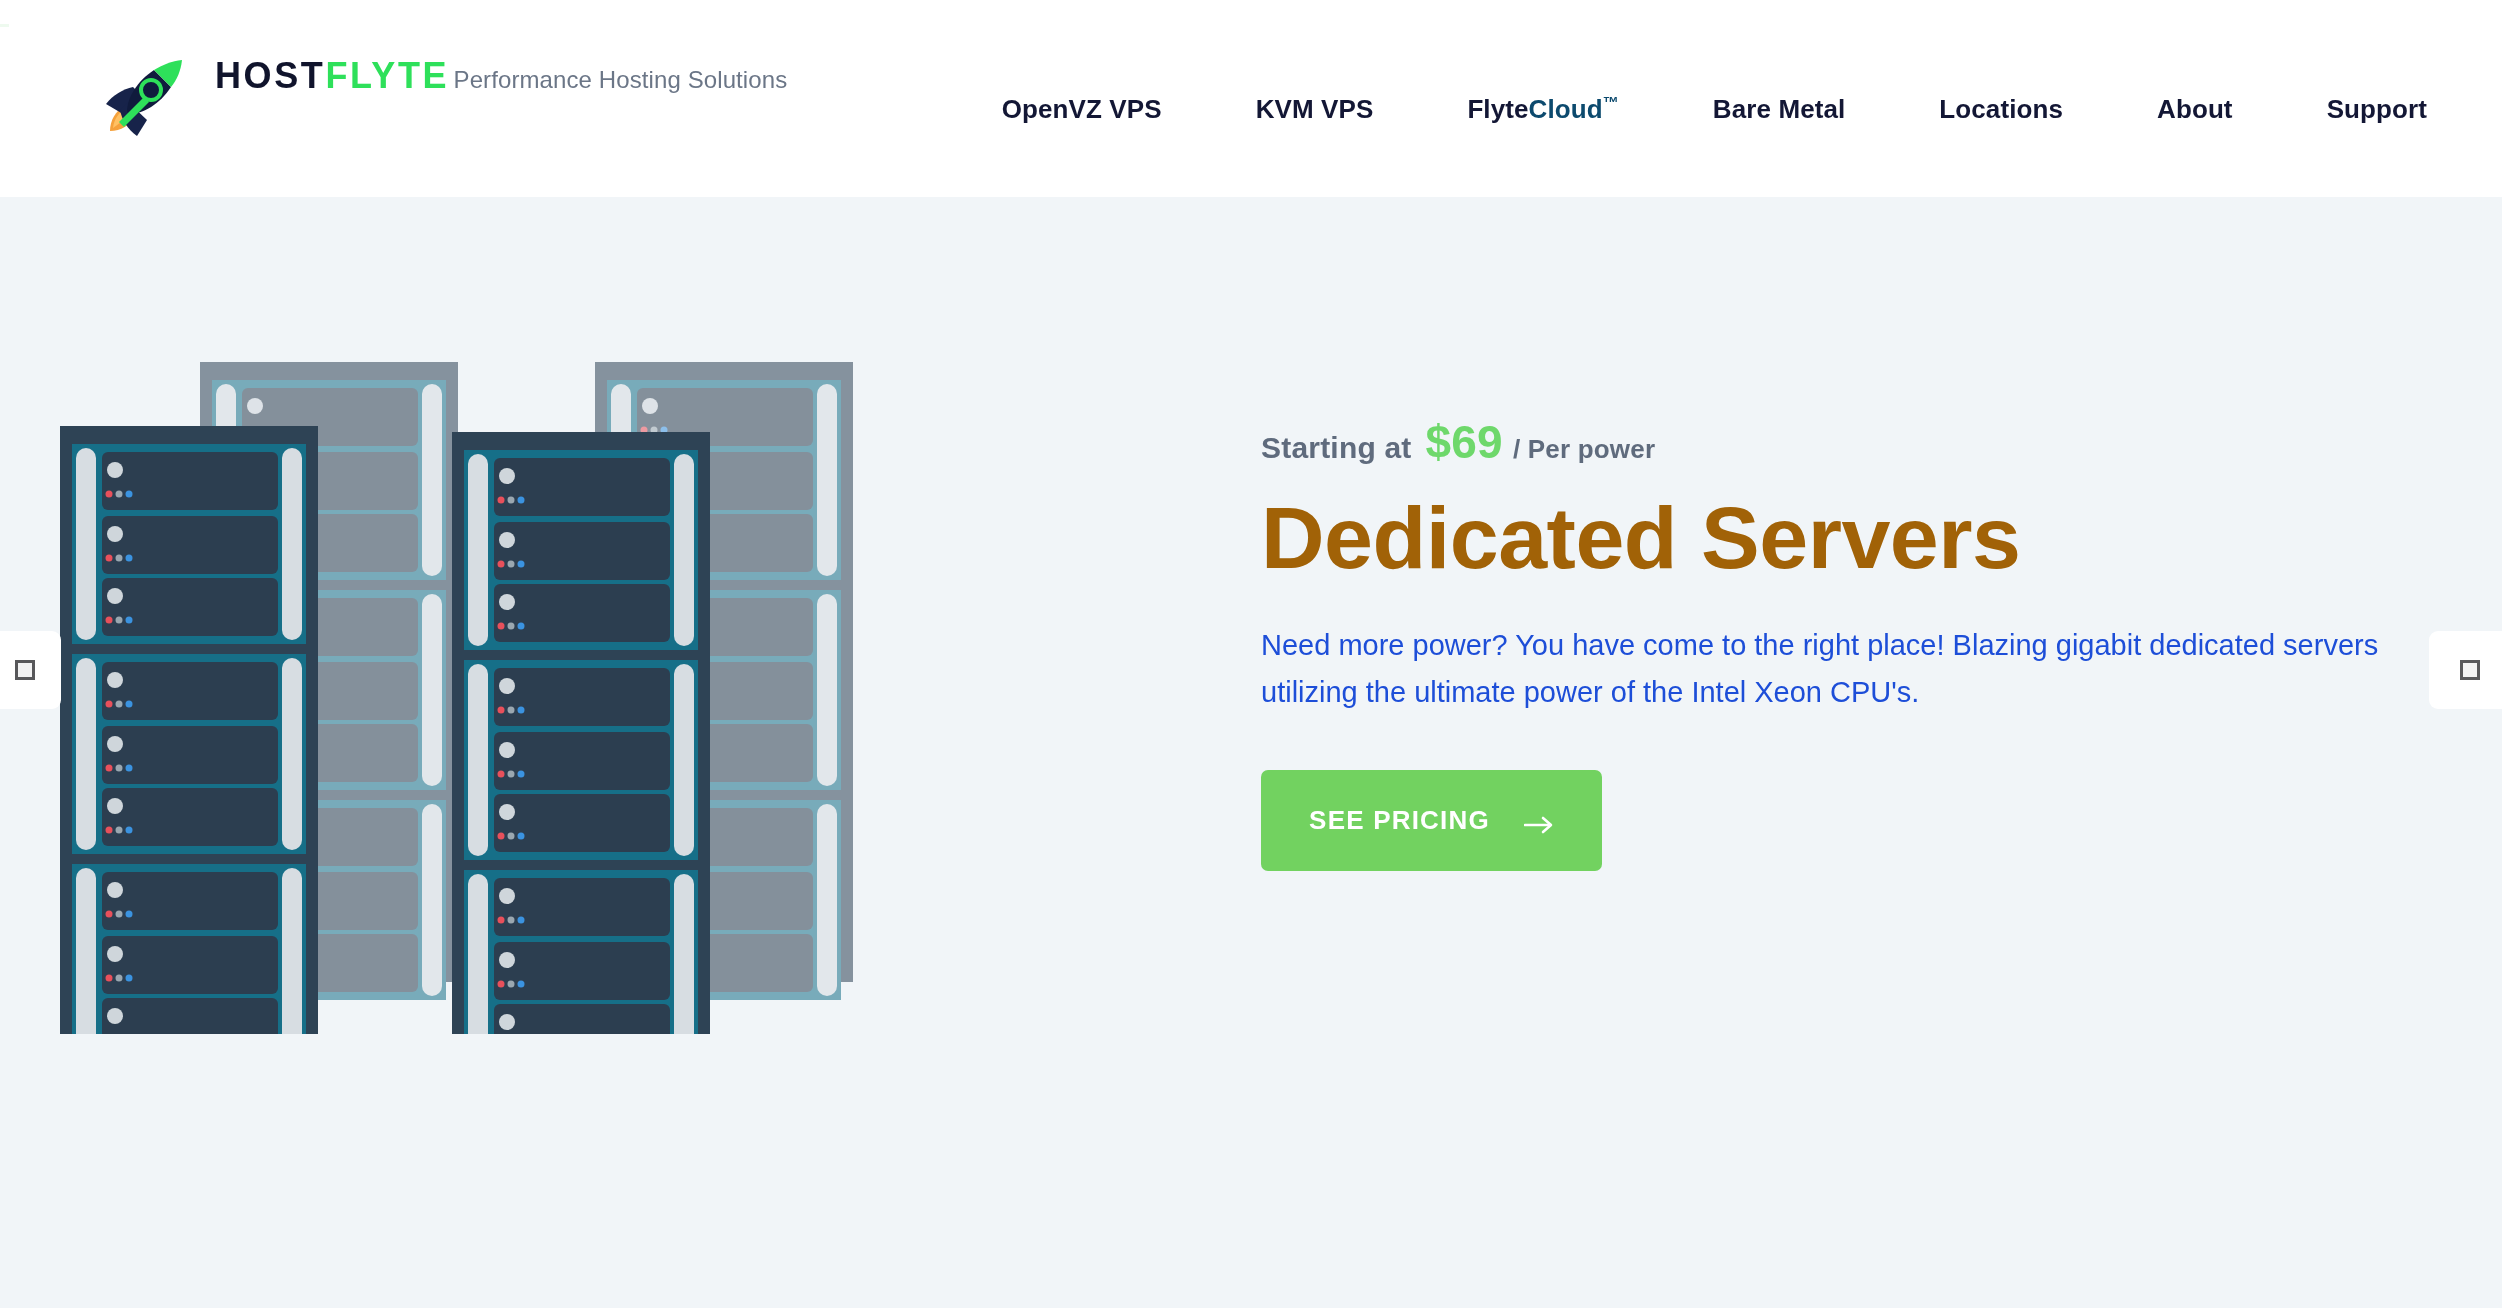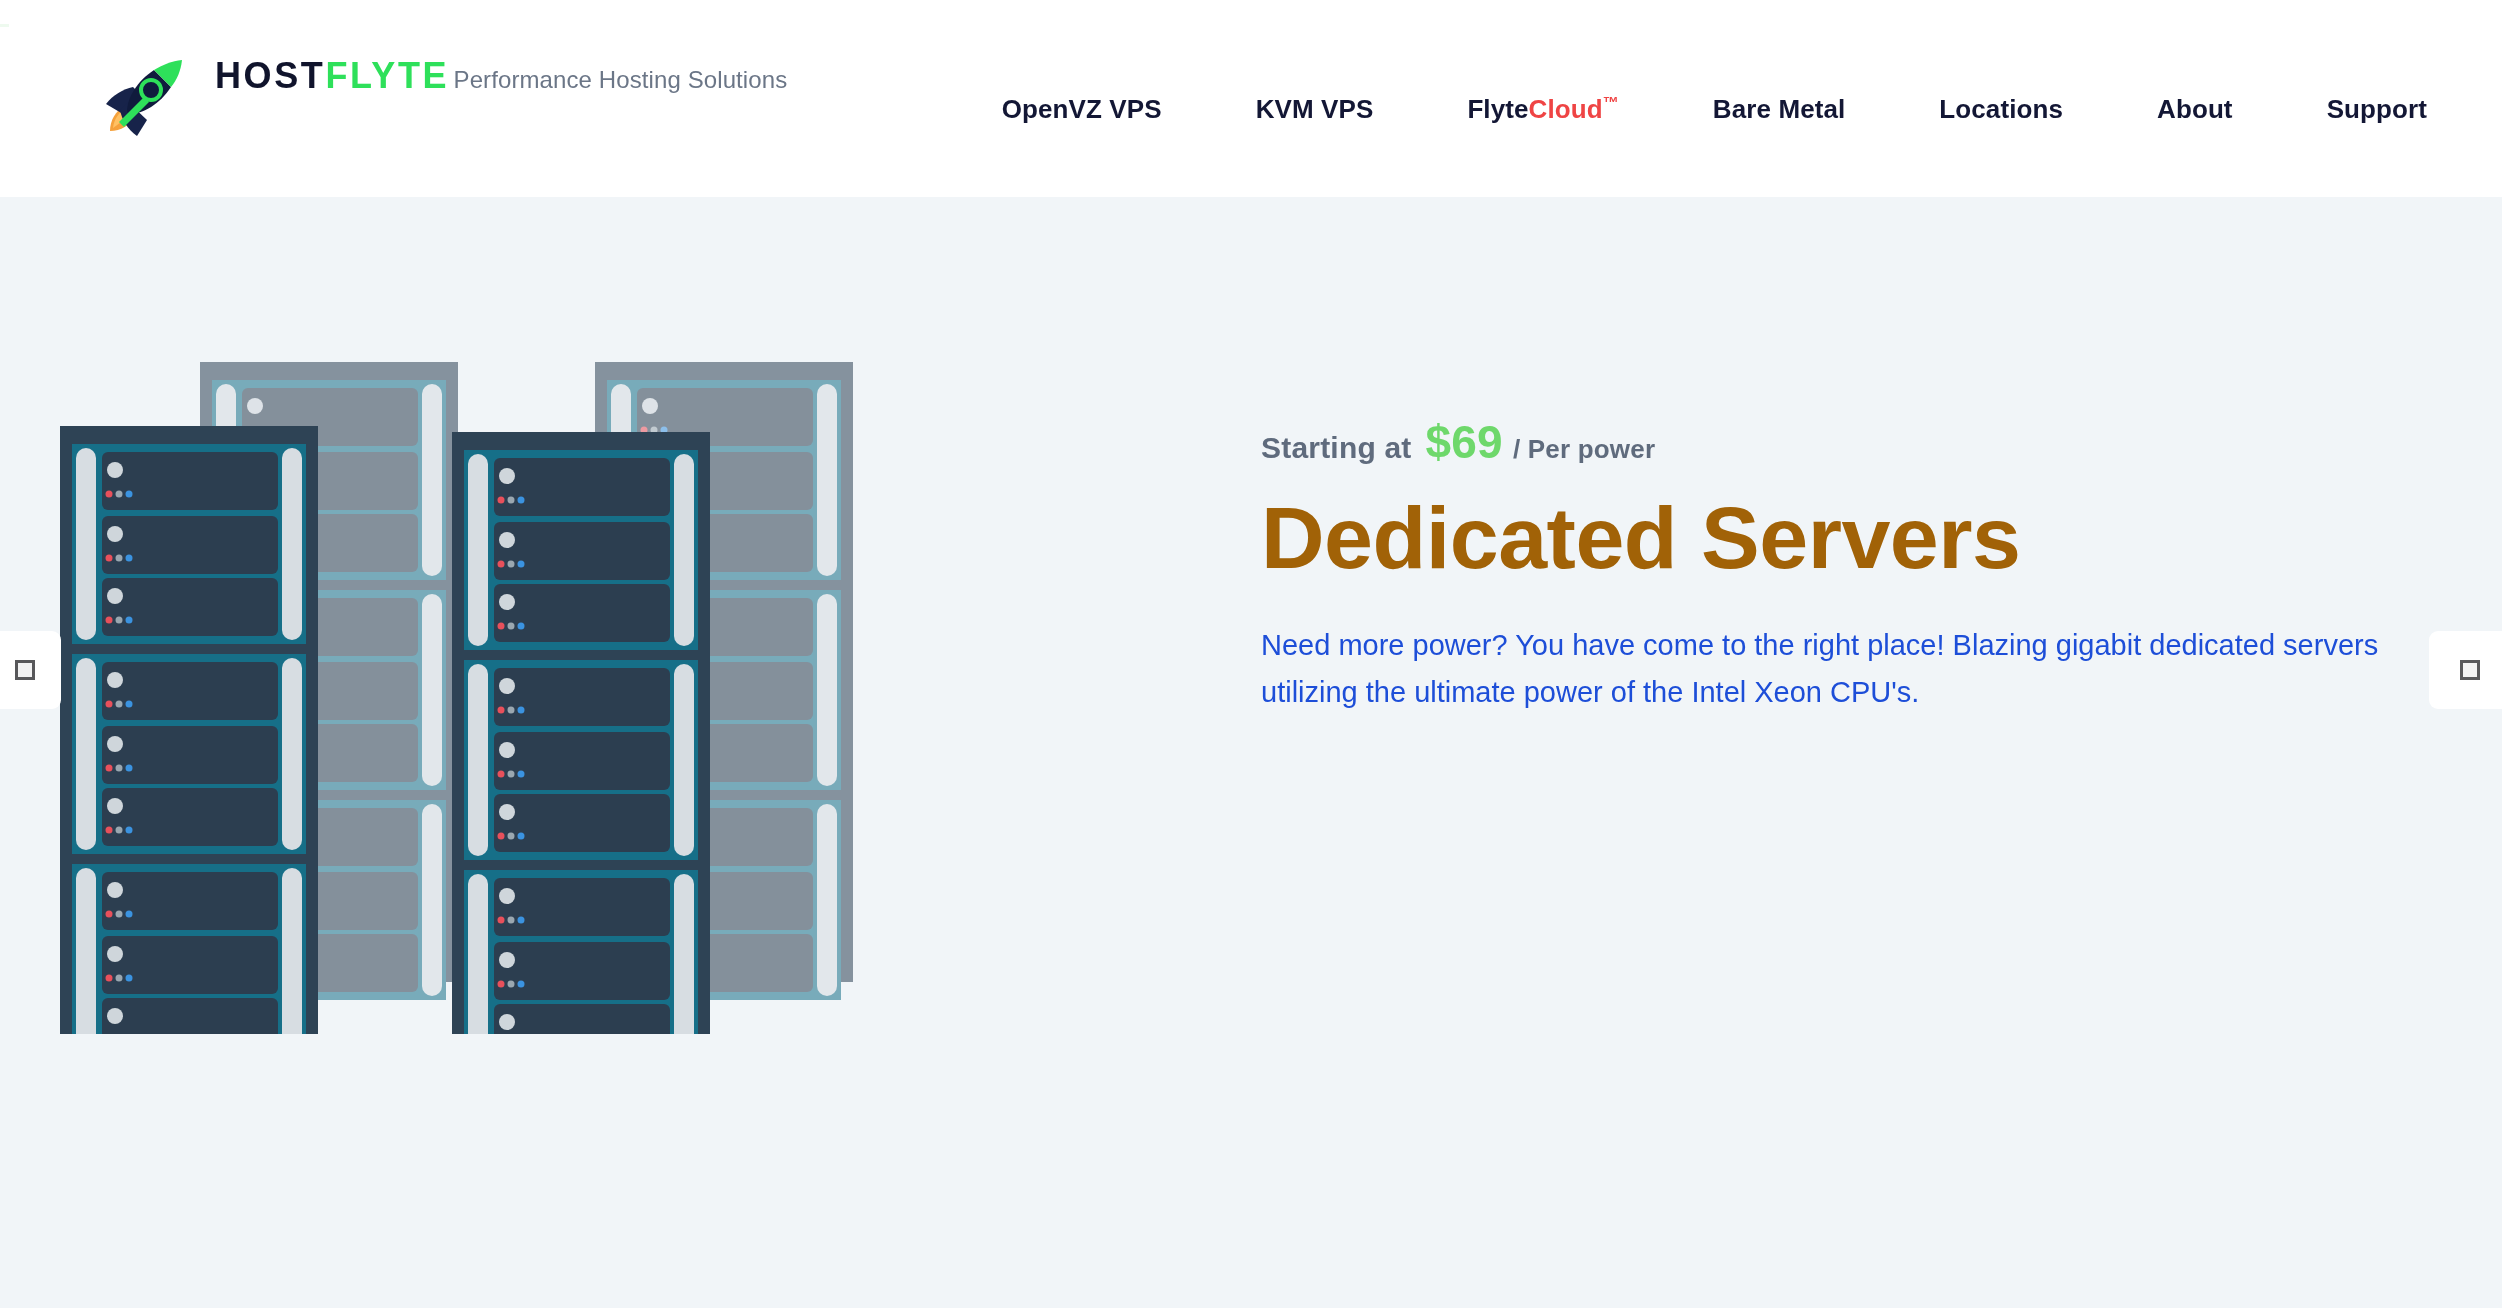--- a/index.html
+++ b/index.html
@@ -92,21 +92,21 @@
     font-size: 26px;
     font-weight: 700;
     color: #131735;
     white-space: nowrap;
     padding: 8px 0;
     margin-left: 78px;
     cursor: pointer;
     letter-spacing: 0.1px;
   }
   .nav-item:first-child { margin-left: 0; }
-  .nav-item .accent { color: #ef4444; }
+  .nav-item .accent { color: #0c4a6e; }
   .nav-item .tm {
     font-size: 16px;
     vertical-align: super;
     line-height: 0;
   }
 
   
   .hero {
     position: absolute;
     top: 197px;
@@ -386,20 +386,29 @@
       <div class="price-line">
         <span class="label">Starting at</span>
         <span class="amount">$69</span>
         <span class="period">/ Per power</span>
       </div>
 
       <h1 class="hero-title">Dedicated Servers</h1>
 
       <p class="hero-desc">Need more power? You have come to the right place! Blazing gigabit dedicated servers utilizing the ultimate power of the Intel Xeon CPU's.</p>
 
+      <button class="cta-button">
+        <span>SEE PRICING</span>
+        <span class="cta-arrow">
+          <svg viewBox="0 0 30 20" xmlns="http://www.w3.org/2000/svg">
+            <path d="M1 10 H26" stroke="#ffffff" stroke-width="2.6" stroke-linecap="round" fill="none"></path>
+            <path d="M19 3 L27 10 L19 17" stroke="#ffffff" stroke-width="2.6" stroke-linecap="round" stroke-linejoin="round" fill="none"></path>
+          </svg>
+        </span>
+      </button>
     </div>
 
     <button class="carousel-btn carousel-prev">
       <span class="missing-glyph"></span>
     </button>
 
     <button class="carousel-btn carousel-next">
       <span class="missing-glyph"></span>
     </button>
 

